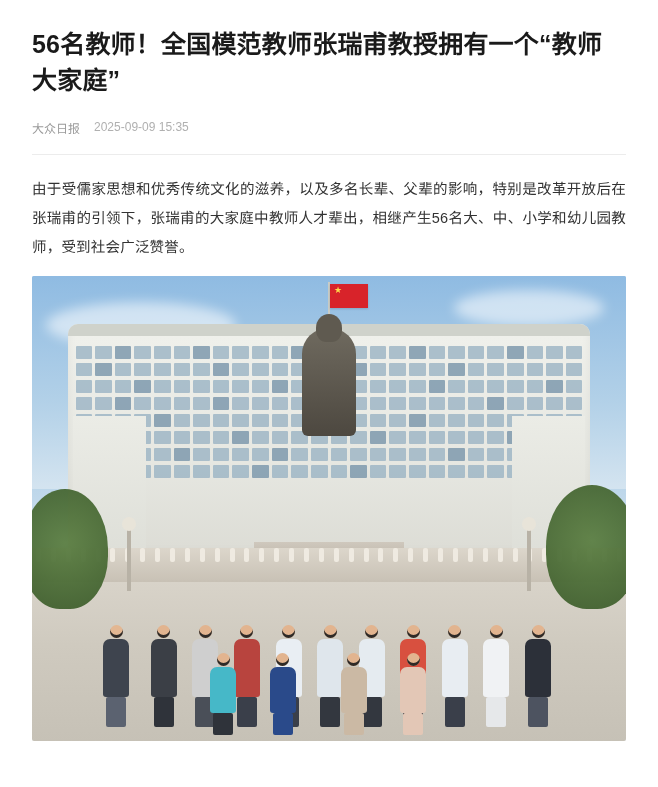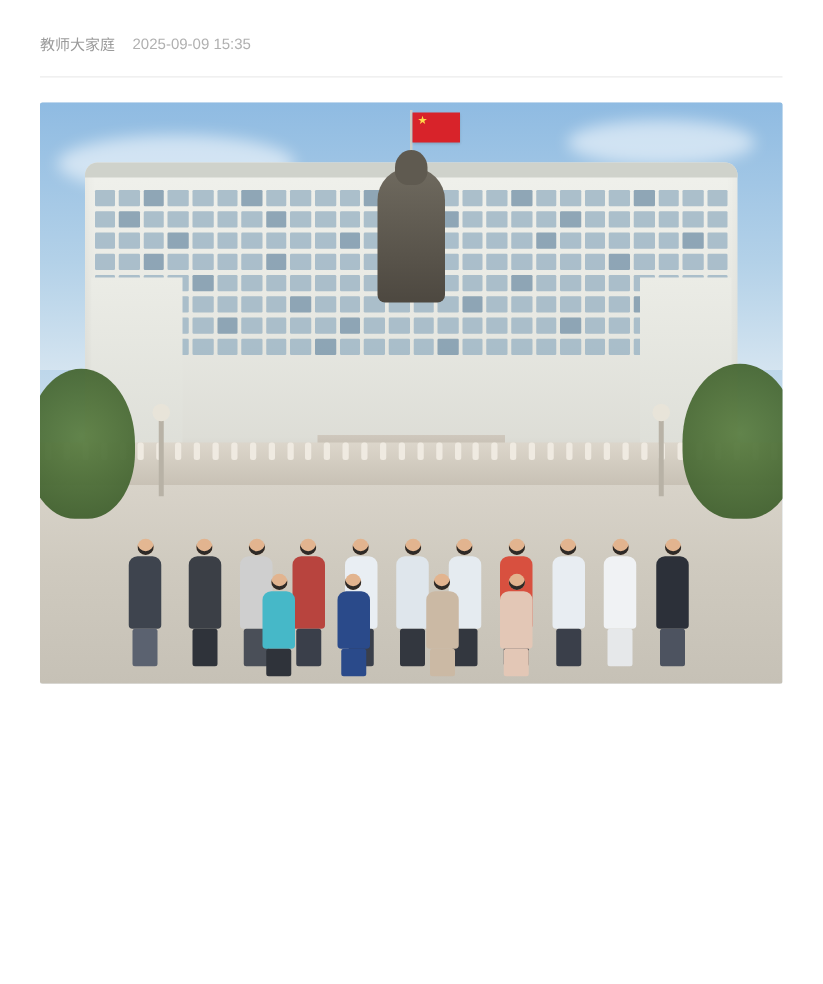--- a/index.html
+++ b/index.html
@@ -221,28 +221,30 @@
   }
   .p.row2 { bottom: 6px; }
   .p.row2 .body { height: 46px; }
   .p.row2 .legs { height: 22px; }
 </style>
 </head>
 <body>
 
 <div class="article">
 
+  <h1 class="headline">56名教师！全国模范教师张瑞甫教授拥有一个“教师大家庭”</h1>
 
   <div class="meta">
-    <span class="source">教师大家庭</span>
+    <span class="source">大众日报</span>
     <span class="time">2025-09-09 15:35</span>
   </div>
 
   <hr class="divider">
 
+  <p class="para">由于受儒家思想和优秀传统文化的滋养，以及多名长辈、父辈的影响，特别是改革开放后在张瑞甫的引领下，张瑞甫的大家庭中教师人才辈出，相继产生56名大、中、小学和幼儿园教师，受到社会广泛赞誉。</p>
 
   <div class="figure">
     <div class="photo">
       <div class="sky"></div>
       <div class="cloud c1"></div>
       <div class="cloud c2"></div>
       <div class="cloud c3"></div>
 
       <div class="building">
         <div class="roofline"></div>

